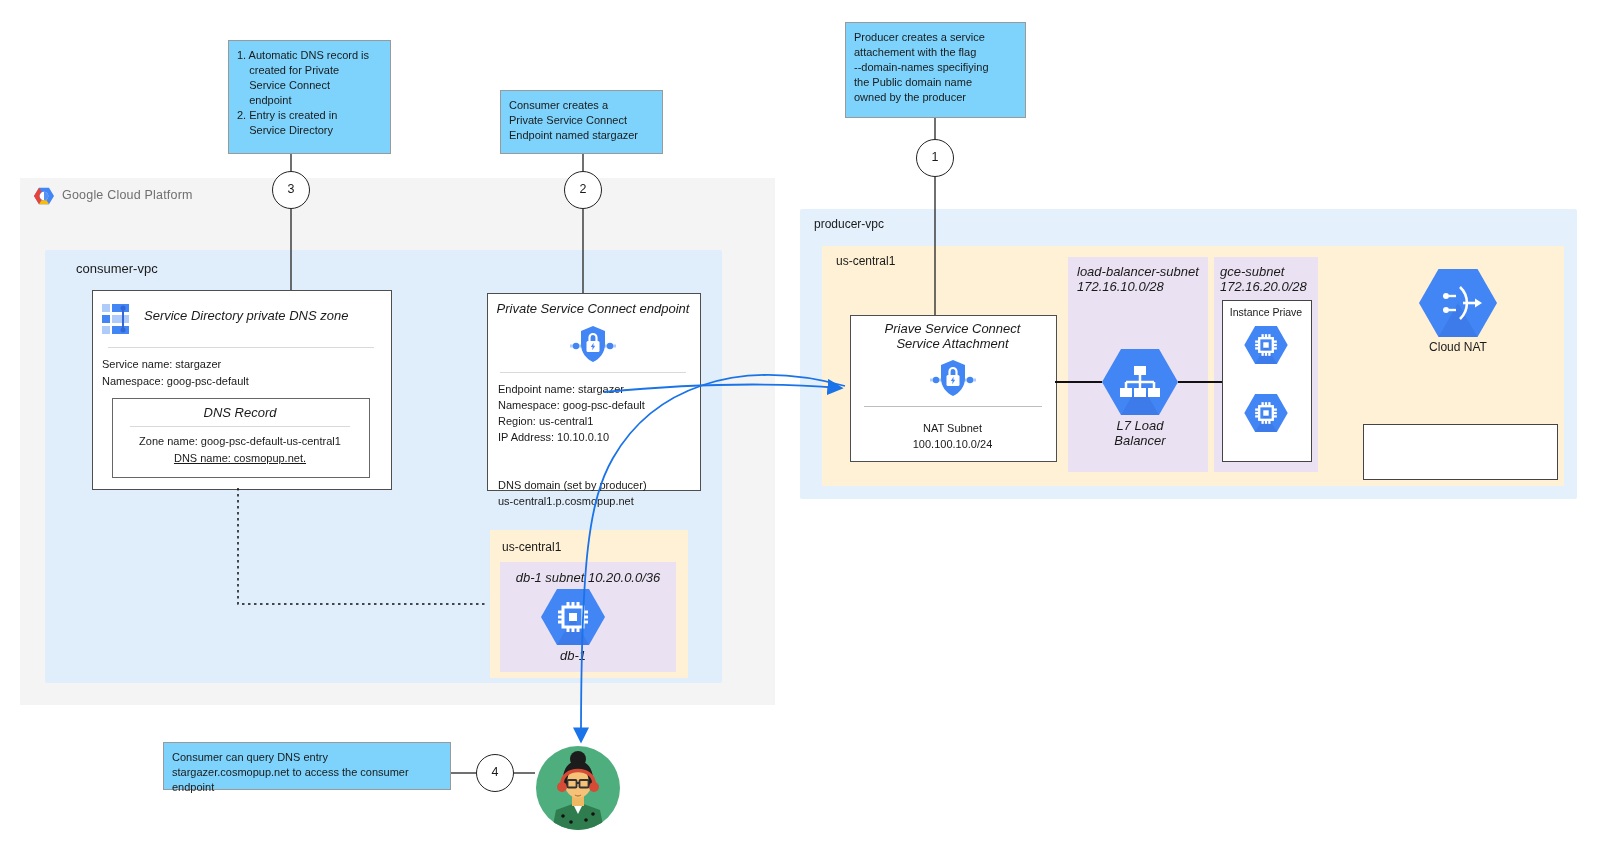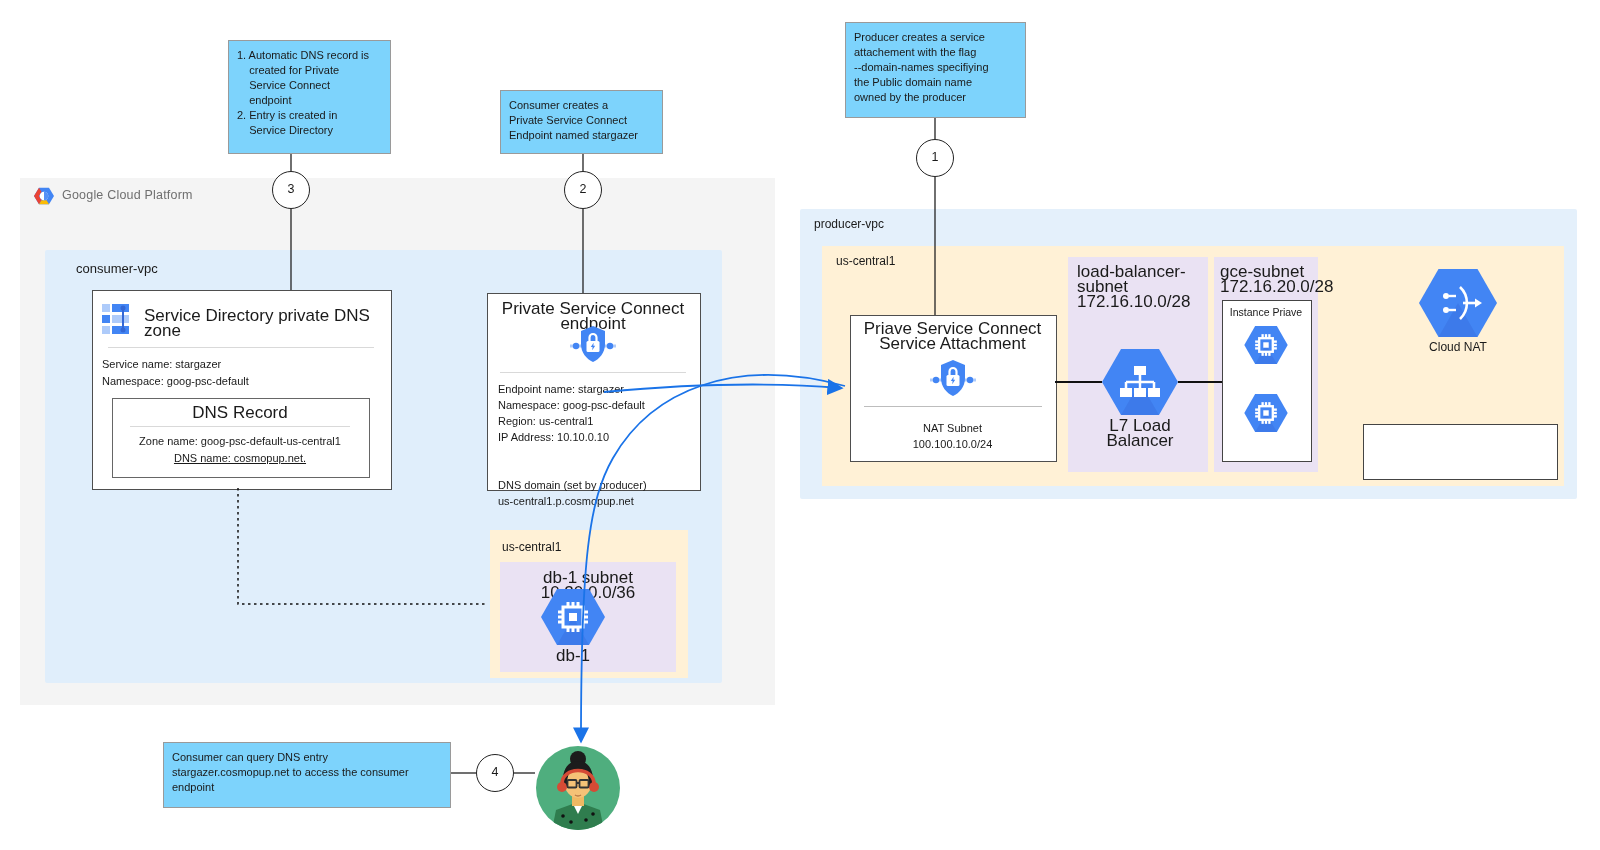--- a/index.html
+++ b/index.html
@@ -7,21 +7,21 @@
          font-family:"Liberation Sans",sans-serif;color:#1a1a1a;}
   .abs{position:absolute;}
   .pre{white-space:pre-wrap;}
   .gray-frame{background:#f4f4f4;}
   .vpc{background:#e0eefb;border-radius:2px;}
   .region{background:#fff1d6;}
   .subnet{background:#eae2f3;}
   .white-box{background:#fff;border:1px solid #4e4e4e;}
   .ann-box{background:#7dd3fc;border:1px solid #9a9a9a;font-size:11px;line-height:15px;padding:7px 8px;box-sizing:border-box;}
   .t11{font-size:11px;line-height:16px;}
-  .t115{font-size:17px;line-height:15px;}
+  .t115{font-size:13px;line-height:15px;font-style:italic;}
   .t12{font-size:12px;}
   .t13{font-size:13px;}
   .ctr{text-align:center;}
   .divider{border-top:1px solid #d9d9d9;height:0;}
   .num-circle{width:38px;height:38px;border-radius:50%;background:#fff;border:1.5px solid #222;
               box-sizing:border-box;text-align:center;line-height:35px;font-size:12.5px;z-index:6;}
   svg{display:block;}
   #overlay{position:absolute;left:0;top:0;z-index:9;pointer-events:none;}
   .icon-layer{z-index:3;}
 </style>
@@ -241,21 +241,21 @@
 2. Entry is created in
     Service Directory</div>
   <div class="abs ann-box pre" style="left:500px;top:90px;width:163px;height:64px;">Consumer creates a
 Private Service Connect
 Endpoint named stargazer</div>
   <div class="abs ann-box pre" style="left:845px;top:22px;width:181px;height:96px;">Producer creates a service
 attachement with the flag
 --domain-names specifiying
 the Public domain name
 owned by the producer</div>
-  <div class="abs ann-box pre" style="left:163px;top:742px;width:288px;height:66px;">Consumer can query DNS entry
+  <div class="abs ann-box pre" style="left:163px;top:742px;width:288px;height:48px;">Consumer can query DNS entry
 stargazer.cosmopup.net to access the consumer
 endpoint</div>
 
   <div class="abs num-circle" style="left:272px;top:171px;">3</div>
   <div class="abs num-circle" style="left:564px;top:171px;">2</div>
   <div class="abs num-circle" style="left:916px;top:139px;">1</div>
   <div class="abs num-circle" style="left:476px;top:754px;">4</div>
 
   <div class="abs" style="left:536px;top:746px;z-index:5;">
     <svg width="84" height="84" viewBox="0 0 84 84">

